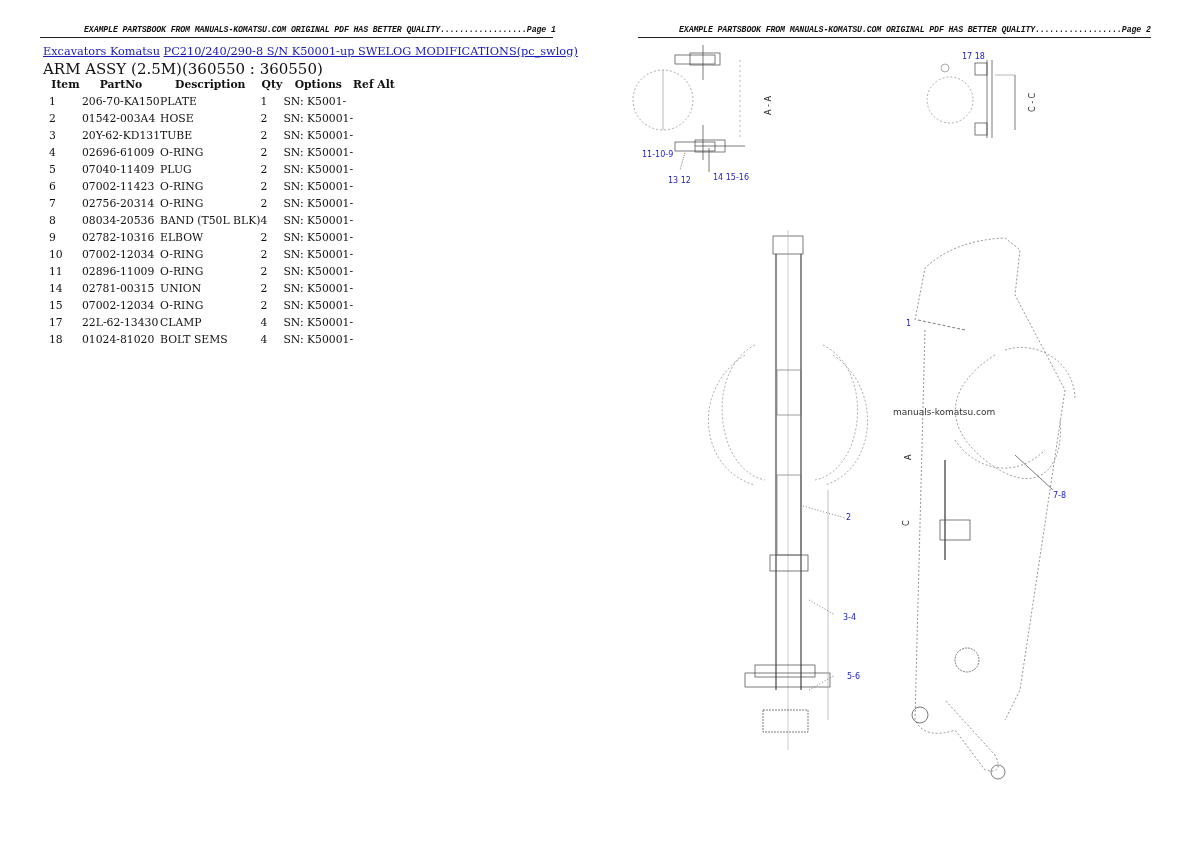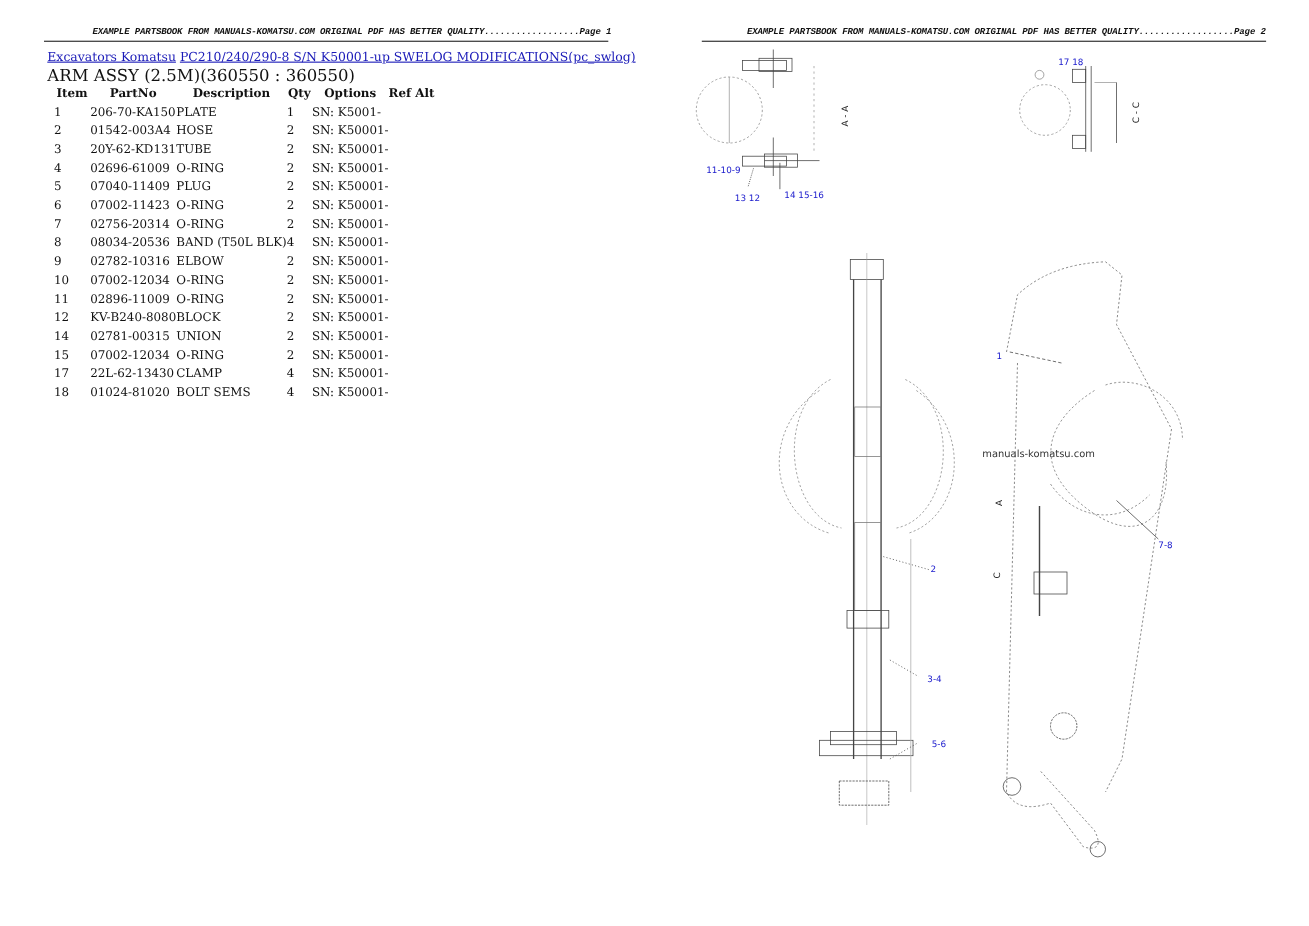--- a/index.html
+++ b/index.html
@@ -135,28 +135,20 @@
         </tr>
         <tr>
           <td class="c-item">11</td>
           <td class="c-part">02896-11009</td>
           <td class="c-desc">O-RING</td>
           <td class="c-qty">2</td>
           <td class="c-opt">SN: K50001-</td>
           <td></td>
         </tr>
         <tr>
-          <td class="c-item">12</td>
-          <td class="c-part">KV-B240-8080</td>
-          <td class="c-desc">BLOCK</td>
-          <td class="c-qty">2</td>
-          <td class="c-opt">SN: K50001-</td>
-          <td></td>
-        </tr>
-        <tr>
           <td class="c-item">14</td>
           <td class="c-part">02781-00315</td>
           <td class="c-desc">UNION</td>
           <td class="c-qty">2</td>
           <td class="c-opt">SN: K50001-</td>
           <td></td>
         </tr>
         <tr>
           <td class="c-item">15</td>
           <td class="c-part">07002-12034</td>

